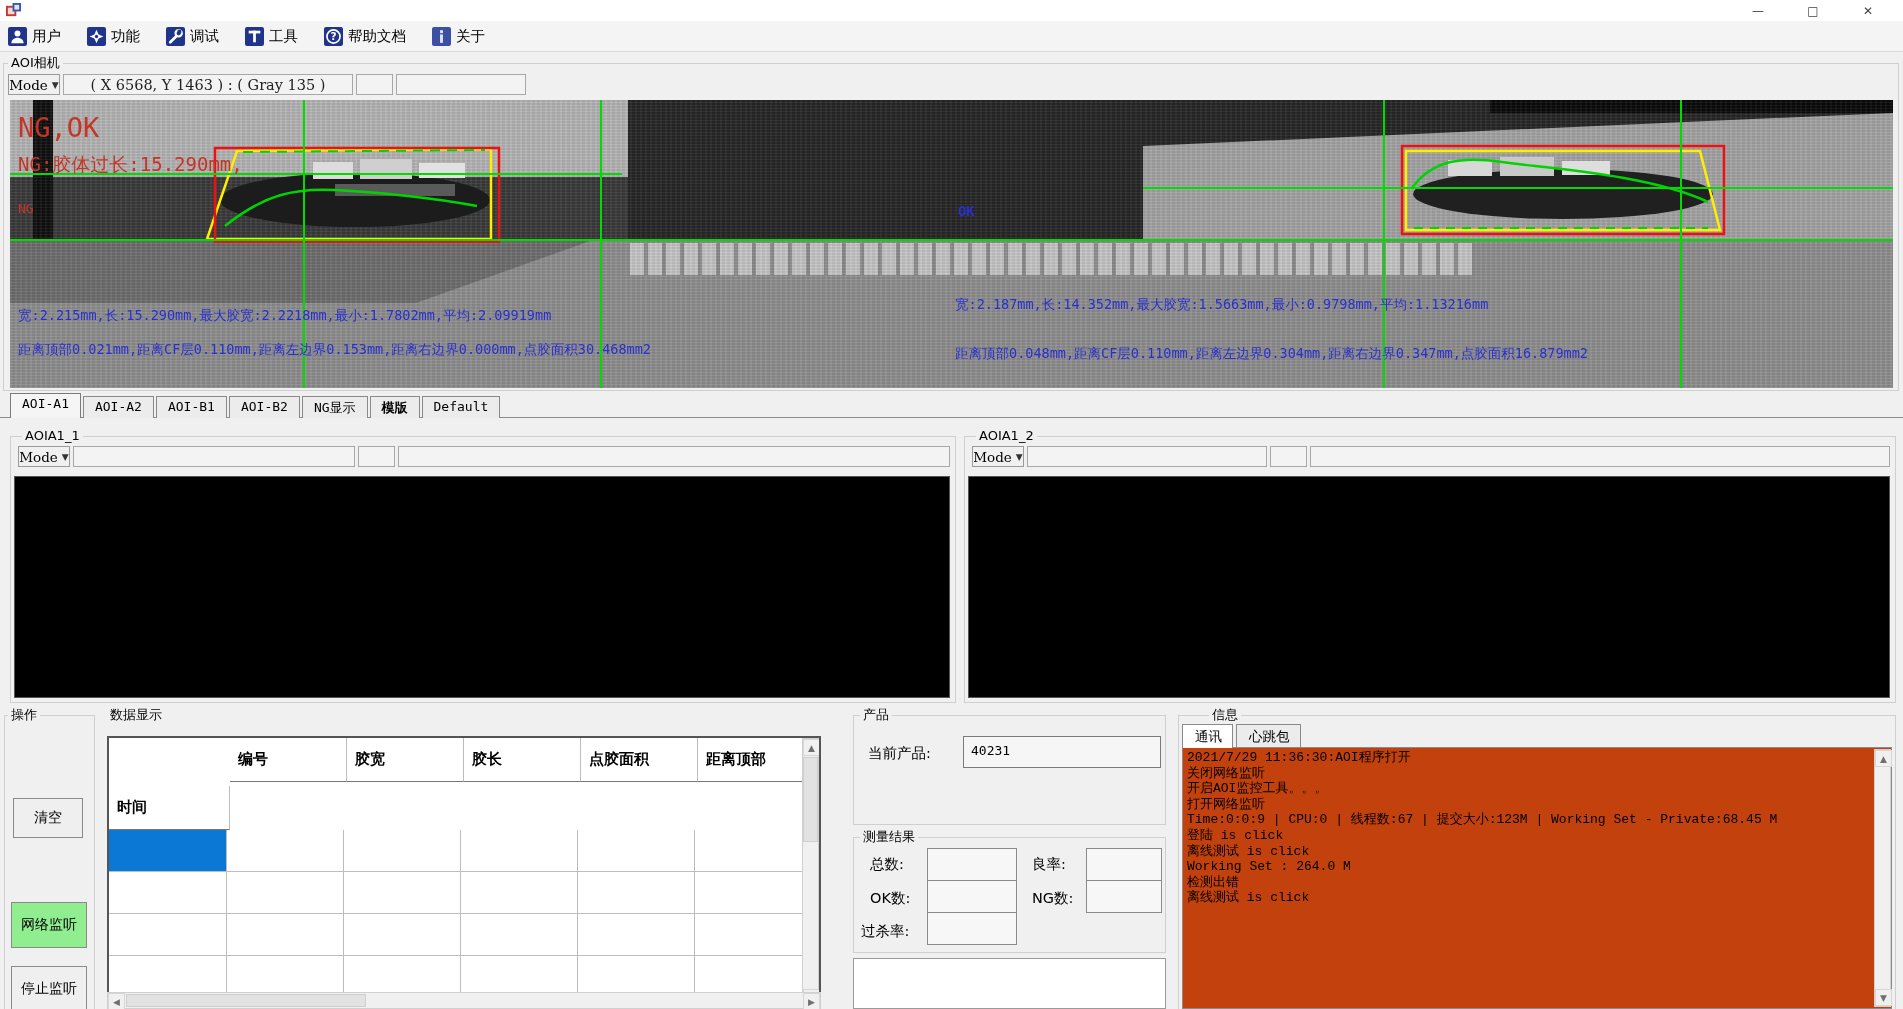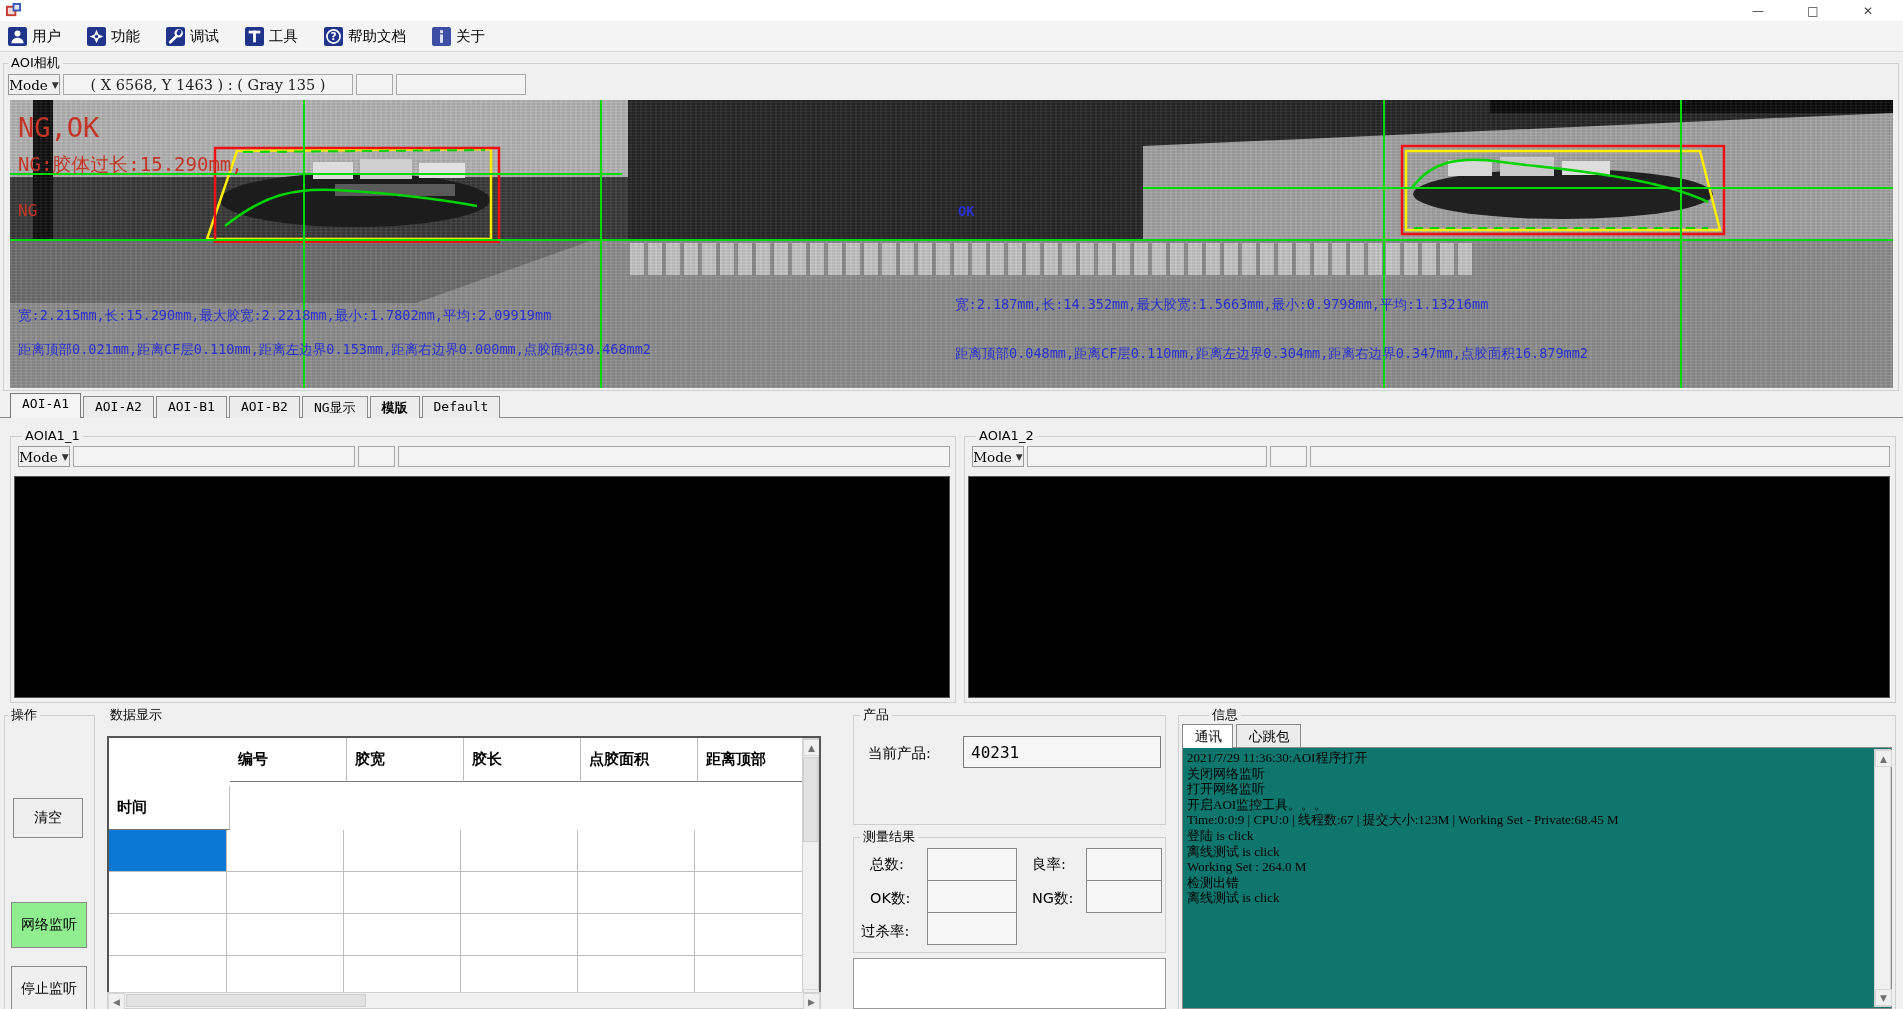--- a/index.html
+++ b/index.html
@@ -65,21 +65,21 @@
   .dt-sel { background:#0a78d4; }
   .scrollbar { background:#f0f0f0; border:1px solid #d0d0d0; }
   .sb-btn { background:#f0f0f0; border:1px solid #d6d6d6; color:#707070; display:flex; align-items:center; justify-content:center; font-size:9px; }
   .sb-thumb { background:#e2e2e2; border:1px solid #cfcfcf; }
 
   
   .rfield { background:#f7f7f7; border:1px solid #8a8a8a; }
   .rlabel { font-size:14.5px; }
 
   
-  .log { background:#0f766e; border:1px solid #8a8a8a; overflow:hidden; font-family:Liberation Serif, serif; font-size:13px; line-height:15.6px; padding:2px 20px 2px 4px; }
+  .log { background:#c2410c; border:1px solid #8a8a8a; overflow:hidden; font-family:Liberation Mono, monospace; font-size:13px; line-height:15.6px; padding:2px 20px 2px 4px; }
   .info-tab { height:24px; padding:3px 10px 0 12px; border:1px solid #8a8a8a; border-bottom:none; background:#ececec; font-size:13.5px; margin-right:3px; }
   .info-tab.active { background:#fff; position:relative; z-index:2; }
 </style>
 </head>
 <body>
 
 <div class="abs titlebar">
   <svg class="abs title-icon" viewBox="0 0 16 16">
     <rect x="0" y="3" width="11" height="11" fill="#c23a2f"></rect>
     <rect x="2" y="5" width="7" height="7" fill="#f3d9d7"></rect>
@@ -195,21 +195,21 @@
     <rect x="112" y="13" width="54" height="19" fill="#c9c9c9"></rect>
     <rect x="174" y="17" width="48" height="14" fill="#dedede"></rect>
     <polygon points="18,7 312,7 332,86 18,86" fill="none" stroke="#ffee00" stroke-width="2.5"></polygon>
     <rect x="14" y="2" width="322" height="88" fill="none" stroke="#ee1111" stroke-width="2.5"></rect>
     <path d="M24,44 C44,16 74,12 114,18 S 260,30 320,58" fill="none" stroke="#00d400" stroke-width="2.5"></path>
     <path d="M26,84 L320,84" fill="none" stroke="#00d400" stroke-width="2" stroke-dasharray="9 7"></path>
   </svg>
 
   <div class="abs cam-red-text" style="left:8px; top:12px; font-size:27px;">NG,OK</div>
   <div class="abs cam-red-text" style="left:8px; top:52px; font-size:19px;">NG:胶体过长:15.290mm,</div>
-  <div class="abs cam-red-text" style="left:8px; top:101px; font-size:16px;">NG</div>
+  <div class="abs cam-red-text" style="left:8px; top:101px; font-size:13px;">NG</div>
   <div class="abs cam-blue-text" style="left:948px; top:103px; font-weight:bold;">OK</div>
   <div class="abs cam-blue-text" style="left:8px; top:192px;margin-top:15px;">宽:2.215mm,长:15.290mm,最大胶宽:2.2218mm,最小:1.7802mm,平均:2.09919mm</div>
   <div class="abs cam-blue-text" style="left:8px; top:241px;">距离顶部0.021mm,距离CF层0.110mm,距离左边界0.153mm,距离右边界0.000mm,点胶面积30.468mm2</div>
   <div class="abs cam-blue-text" style="left:945px; top:196px;">宽:2.187mm,长:14.352mm,最大胶宽:1.5663mm,最小:0.9798mm,平均:1.13216mm</div>
   <div class="abs cam-blue-text" style="left:945px; top:245px;">距离顶部0.048mm,距离CF层0.110mm,距离左边界0.304mm,距离右边界0.347mm,点胶面积16.879mm2</div>
 </div>
 
 <div class="tabstrip abs">
   <div class="tab active">AOI-A1</div>
   <div class="tab">AOI-A2</div>
@@ -319,21 +319,21 @@
 
 <div class="abs scrollbar" style="left:107px; top:992px; width:714px; height:17px;">
   <div class="sb-btn abs" style="left:0; top:0; width:17px; height:17px;">◀</div>
   <div class="sb-thumb abs" style="left:18px; top:1px; width:240px; height:13px;"></div>
   <div class="sb-btn abs" style="right:0; top:0; width:17px; height:17px;">▶</div>
 </div>
 
 <div class="abs grouplabel" style="left:860px; top:706px;">产品</div>
 <div class="abs groupbox" style="left:853px; top:715px; width:313px; height:110px;"></div>
 <div class="abs rlabel" style="left:868px; top:744px;">当前产品:</div>
-<div class="abs" style="left:963px; top:736px; width:198px; height:32px; background:#f6f6f6; border:1.5px solid #7a7a7a; font-family:'DejaVu Sans Mono',monospace; font-size:16px; padding:6px 0 0 7px;">40231</div>
+<div class="abs" style="left:963px; top:736px; width:198px; height:32px; background:#f6f6f6; border:1.5px solid #7a7a7a; font-family:'DejaVu Sans Mono',monospace; font-size:13px; padding:6px 0 0 7px;">40231</div>
 
 <div class="abs grouplabel" style="left:860px; top:828px;">测量结果</div>
 <div class="abs groupbox" style="left:853px; top:837px; width:313px; height:116px;"></div>
 <div class="abs rlabel" style="left:870px; top:855px;">总数:</div>
 <div class="abs rfield" style="left:927px; top:848px; width:90px; height:33px;"></div>
 <div class="abs rlabel" style="left:1032px; top:855px;">良率:</div>
 <div class="abs rfield" style="left:1086px; top:848px; width:76px; height:33px;"></div>
 <div class="abs rlabel" style="left:870px; top:889px;">OK数:</div>
 <div class="abs rfield" style="left:927px; top:880px; width:90px; height:33px;"></div>
 <div class="abs rlabel" style="left:1032px; top:889px;">NG数:</div>
@@ -344,22 +344,22 @@
 
 <div class="abs grouplabel" style="left:1185px; top:706px;margin-left:24px;">信息</div>
 <div class="abs groupbox" style="left:1178px; top:715px; width:718px; height:294px; border-bottom:none;"></div>
 <div class="abs" style="left:1182px; top:724px; display:flex; align-items:flex-end;">
   <div class="info-tab active">通讯</div>
   <div class="info-tab">心跳包</div>
 </div>
 <div class="abs log" style="left:1182px; top:747px; width:710px; height:262px;">
   <div>2021/7/29 11:36:30:AOI程序打开</div>
   <div>关闭网络监听</div>
+  <div>开启AOI监控工具。。。</div>
   <div>打开网络监听</div>
-  <div>开启AOI监控工具。。。</div>
   <div>Time:0:0:9 | CPU:0 | 线程数:67 | 提交大小:123M  | Working Set - Private:68.45 M</div>
   <div>登陆 is click</div>
   <div>离线测试 is click</div>
   <div>Working Set : 264.0 M</div>
   <div>检测出错</div>
   <div>离线测试 is click</div>
 </div>
 <div class="abs scrollbar" style="left:1874px; top:749px; width:17px; height:258px;">
   <div class="sb-btn" style="width:17px; height:17px;">▲</div>
   <div class="sb-btn abs" style="bottom:0; width:17px; height:17px;">▼</div>

